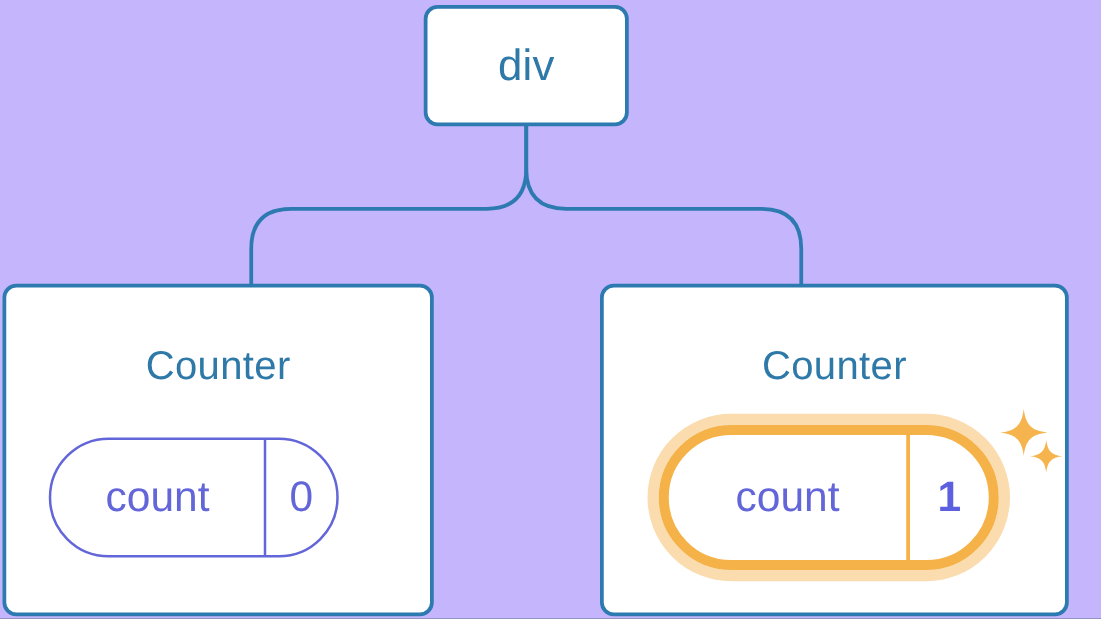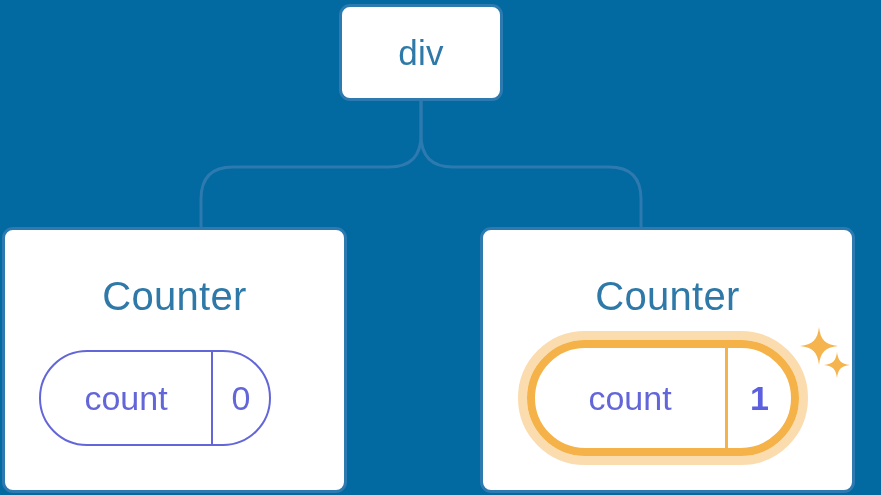--- a/index.html
+++ b/index.html
@@ -8,21 +8,21 @@
     padding: 0;
     background: #4d6672;
   }
   body {
     font-family: "Liberation Sans", sans-serif;
   }
   #stage {
     position: relative;
     width: 881px;
     height: 495px;
-    background: #0369a1;
+    background: #c4b5fd;
     overflow: hidden;
   }
 
   
   #connectors {
     position: absolute;
     left: 0;
     top: 0;
     width: 881px;
     height: 495px;
@@ -63,21 +63,21 @@
   .card-left  { left: 2px;   top: 227px; width: 345px; height: 266px; }
   .card-right { left: 480px; top: 227px; width: 375px; height: 266px; }
 
   .card-title {
     position: absolute;
     left: 0;
     right: 0;
     top: 46px;
     text-align: center;
     color: #2e79a8;
-    font-size: 40px;
+    font-size: 32px;
     font-weight: 400;
     letter-spacing: 0.3px;
     line-height: 1;
   }
 
   
   .pill {
     position: absolute;
     box-sizing: border-box;
     display: flex;

